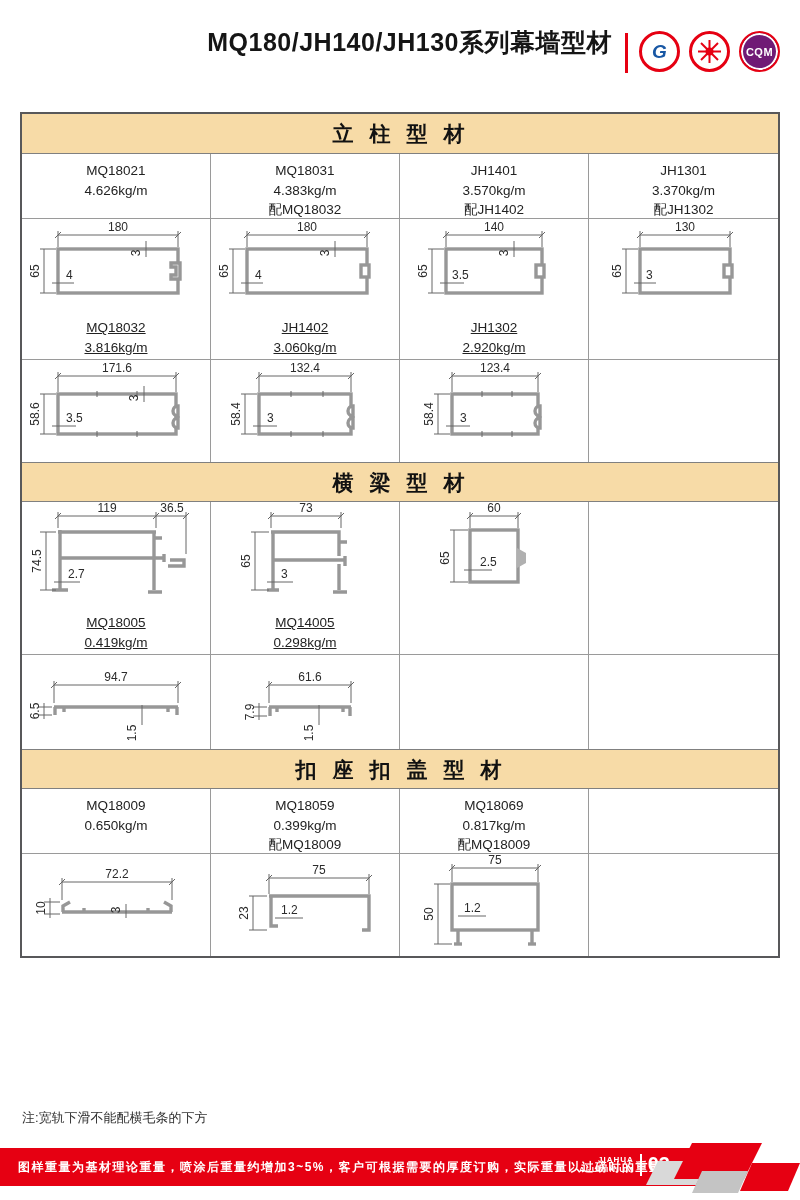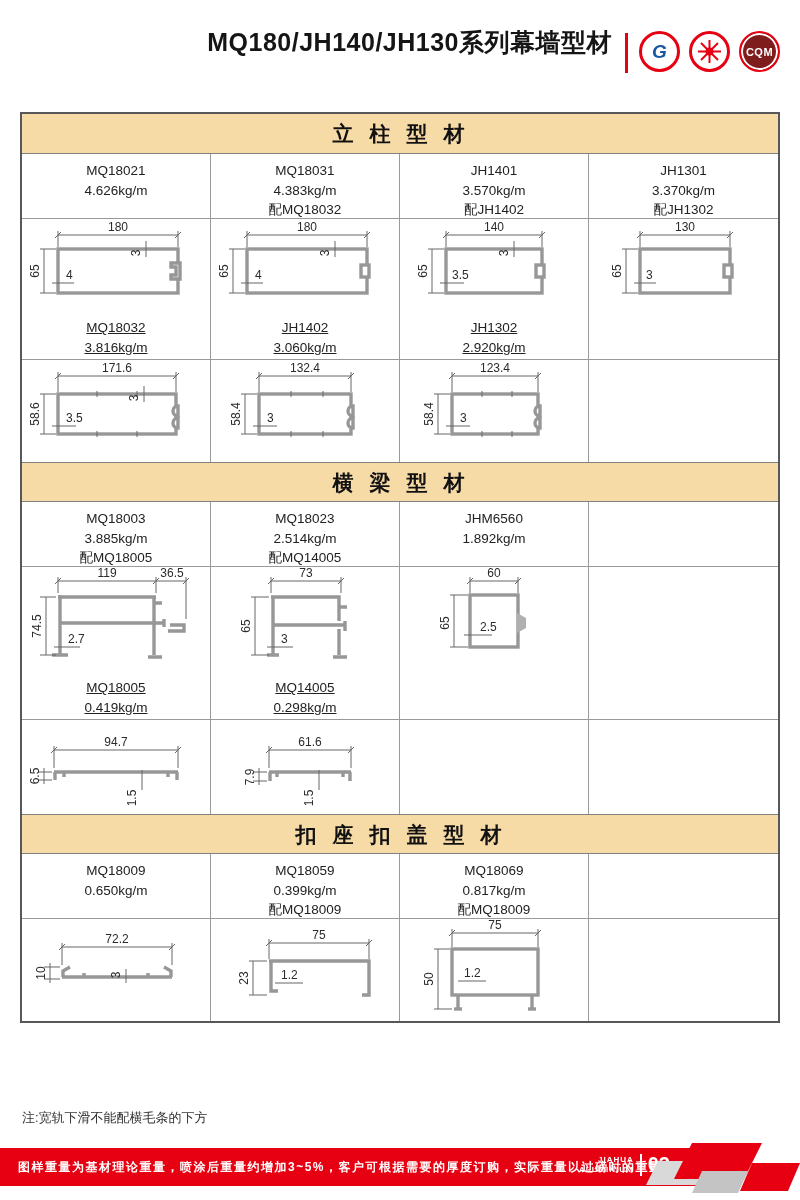--- a/index.html
+++ b/index.html
@@ -9,21 +9,21 @@
   .hdr-text{position:absolute;top:26px;right:188px;text-align:right;}
   .hdr-title{font-size:25px;font-weight:bold;color:#151515;letter-spacing:0.5px;}
   .hdr-sub{font-size:11px;color:#333;margin-top:3px;word-spacing:5px;letter-spacing:0.3px;}
   .hdr-sep{position:absolute;left:625px;top:33px;width:3px;height:40px;background:#E60012;}
   .logos{position:absolute;left:639px;top:31px;display:flex;gap:9px;}
   .logo{width:41px;height:41px;border-radius:50%;box-sizing:border-box;position:relative;
         display:flex;align-items:center;justify-content:center;}
   .logo-gb{border:3px solid #E60012;background:#fff;}
   .logo-gb .g{font-size:19px;font-weight:bold;font-style:italic;color:#1857a4;}
   .logo-star{border:3px solid #E60012;background:#fff;}
-  .logo-cqm{background:#7f1d1d;border:2px solid #E60012;box-shadow:inset 0 0 0 2px #fff;}
+  .logo-cqm{background:#701a75;border:2px solid #E60012;box-shadow:inset 0 0 0 2px #fff;}
   .logo-cqm .cqm{font-size:11px;font-weight:bold;color:#fff;letter-spacing:0.5px;}
   
   .tbl{position:absolute;left:20px;top:112px;width:760px;border:2px solid #58585a;box-sizing:border-box;}
   .sec-title{height:40px;line-height:40px;background:#F7DBA7;text-align:center;
              font-size:21px;font-weight:bold;color:#111;letter-spacing:16px;padding-left:13px;
              border-top:1px solid #808080;border-bottom:1px solid #808080;box-sizing:border-box;}
   .sec:first-child .sec-title{border-top:none;}
   .lrow,.drow{display:grid;grid-template-columns:repeat(4,1fr);}
   .lrow{border-bottom:1px solid #9a9a9a;}
   .cell{border-right:1.5px solid #9a9a9a;box-sizing:border-box;}
@@ -274,37 +274,20 @@
             <line class="d" x1="46" y1="66" x2="70" y2="66"></line>
             <text class="t" x="60" y="62">3</text>
           </svg>
         </div>
         <div class="cell dcell d-s2"></div>
       </div>
     </div>
 
     <div class="sec">
       <div class="sec-title">横梁型材</div>
-      <div class="lrow">
-        <div class="cell lcell l-3">
-          <div>MQ18003</div>
-          <div>3.885kg/m</div>
-          <div>配MQ18005</div>
-        </div>
-        <div class="cell lcell l-3">
-          <div>MQ18023</div>
-          <div>2.514kg/m</div>
-          <div>配MQ14005</div>
-        </div>
-        <div class="cell lcell l-3">
-          <div>JHM6560</div>
-          <div>1.892kg/m</div>
-        </div>
-        <div class="cell lcell l-3"></div>
-      </div>
       <div class="drow">
         <div class="cell dcell d-s3">
           <svg class="draw" width="188" height="104" viewBox="0 0 188 104">
             <path class="p" d="M36,30 H134"></path>
             <path class="p" d="M38,28 V88 M30,88 h16"></path>
             <path class="p" d="M132,30 V88 M126,90 h14 M132,36 h8"></path>
             <path class="p" d="M38,56 H142 M142,52 v8"></path>
             <path class="p" d="M148,58 h14 v6 h-16"></path>
             <line class="d" x1="36" y1="26" x2="36" y2="10"></line>
               <line class="d" x1="134" y1="26" x2="134" y2="10"></line>

